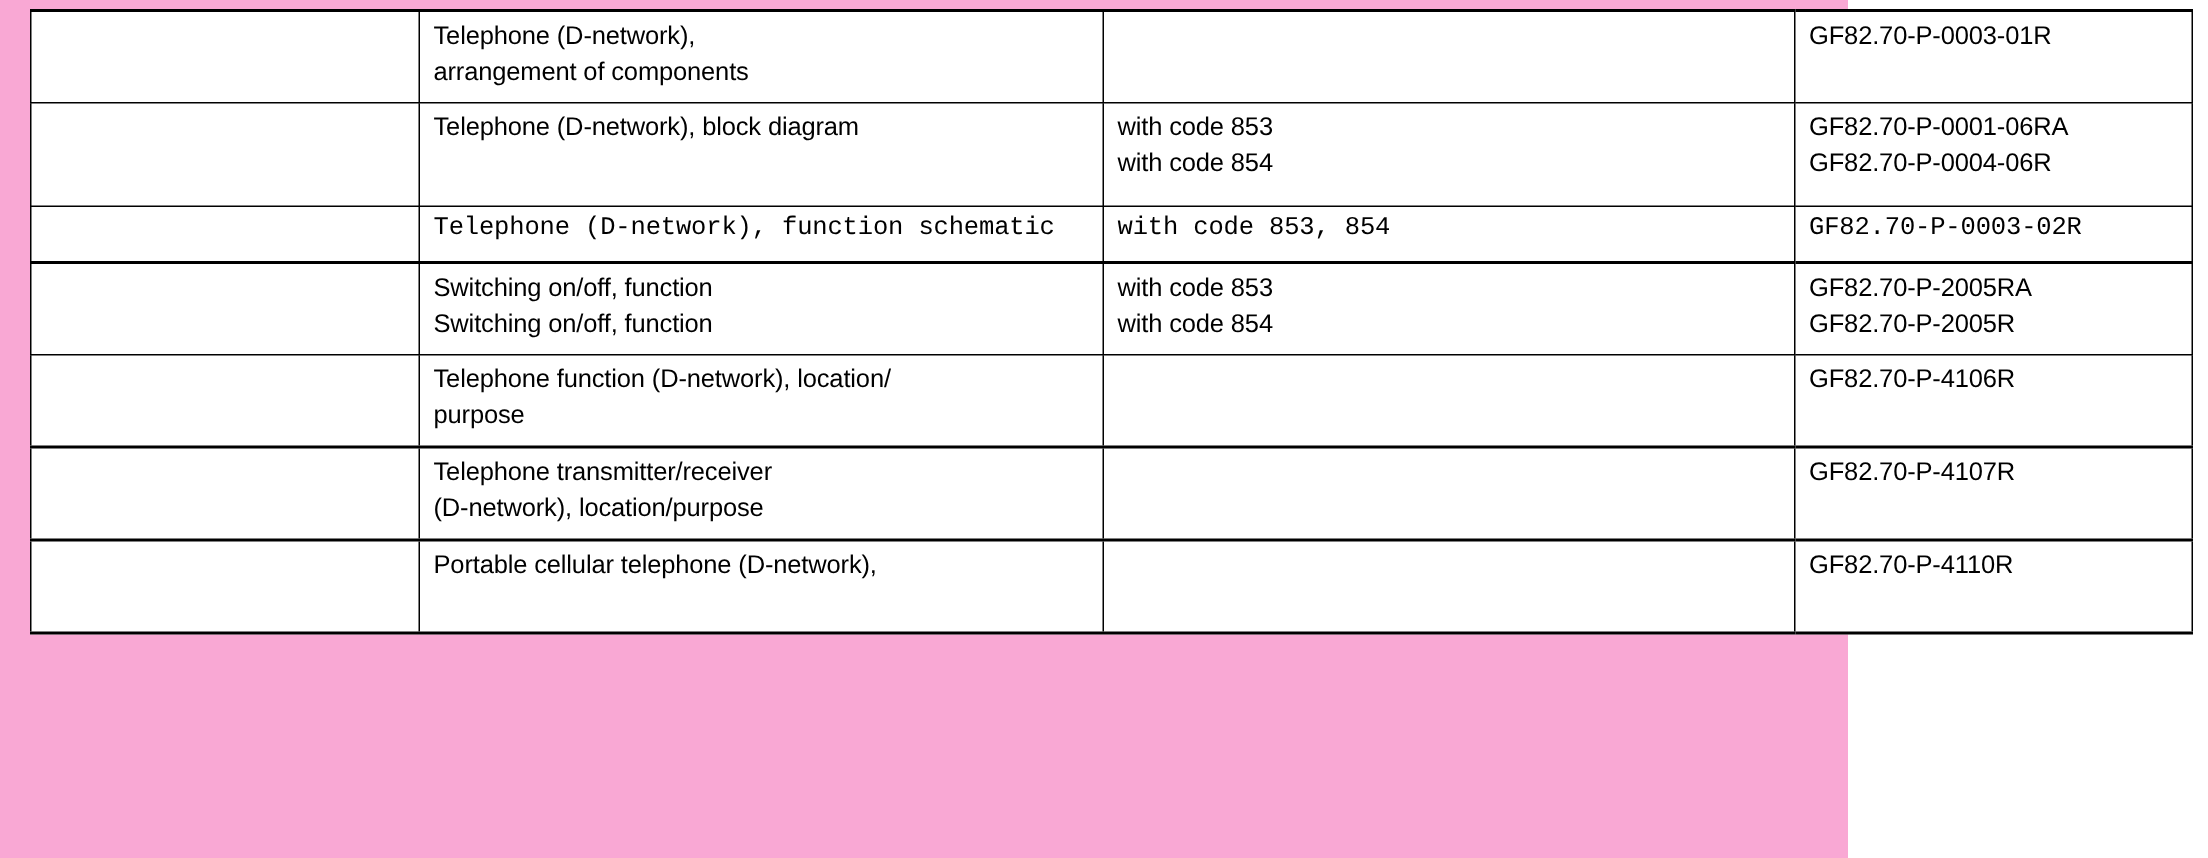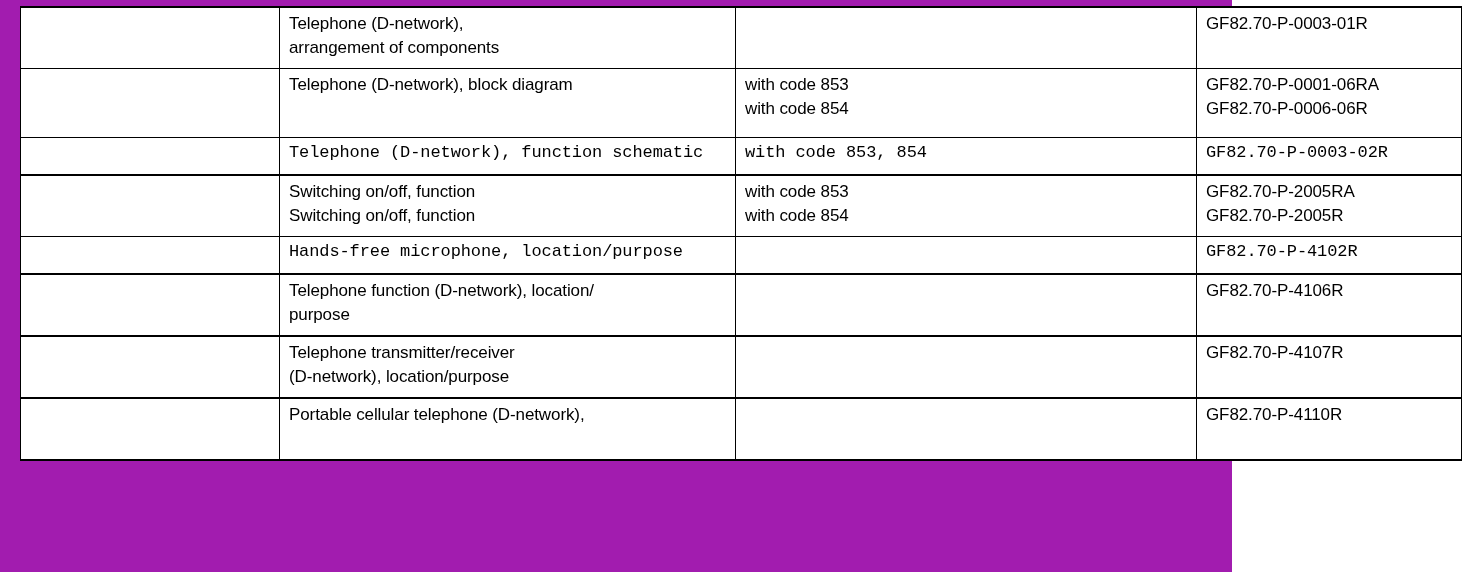--- a/index.html
+++ b/index.html
@@ -12,21 +12,21 @@
     height: 572px;
     font-family: "Liberation Sans", sans-serif;
     color: #000000;
     overflow: hidden;
   }
 
   #page {
     position: relative;
     width: 1232px;
     height: 572px;
-    background: #a21caf;
+    background: #f9a8d4;
   }
 
   #doc-table {
     position: absolute;
     left: 20px;
     top: 6px;
     width: 1441px;
     border-collapse: collapse;
     table-layout: fixed;
     background: #ffffff;
@@ -111,21 +111,21 @@
         </td>
         <td>
           <div class="cell-pad">
             <span class="line">with code 853</span>
             <span class="line">with code 854</span>
           </div>
         </td>
         <td>
           <div class="cell-pad">
             <span class="line">GF82.70-P-0001-06RA</span>
-            <span class="line">GF82.70-P-0006-06R</span>
+            <span class="line">GF82.70-P-0004-06R</span>
           </div>
         </td>
       </tr>
 
       <tr class="thick-bottom">
         <td>
           <div class="cell-pad h-1line blank-cell"></div>
         </td>
         <td>
           <div class="cell-pad tight">
@@ -161,38 +161,20 @@
           </div>
         </td>
         <td>
           <div class="cell-pad">
             <span class="line">GF82.70-P-2005RA</span>
             <span class="line">GF82.70-P-2005R</span>
           </div>
         </td>
       </tr>
 
-      <tr class="thick-bottom">
-        <td>
-          <div class="cell-pad h-1line blank-cell"></div>
-        </td>
-        <td>
-          <div class="cell-pad tight">
-            <span class="line">Hands-free microphone, location/purpose</span>
-          </div>
-        </td>
-        <td>
-          <div class="cell-pad tight blank-cell"></div>
-        </td>
-        <td>
-          <div class="cell-pad tight">
-            <span class="line">GF82.70-P-4102R</span>
-          </div>
-        </td>
-      </tr>
 
 
 
       <tr class="thick-bottom">
         <td>
           <div class="cell-pad h-2line blank-cell"></div>
         </td>
         <td>
           <div class="cell-pad">
             <span class="line">Telephone function (D-network), location/</span>

